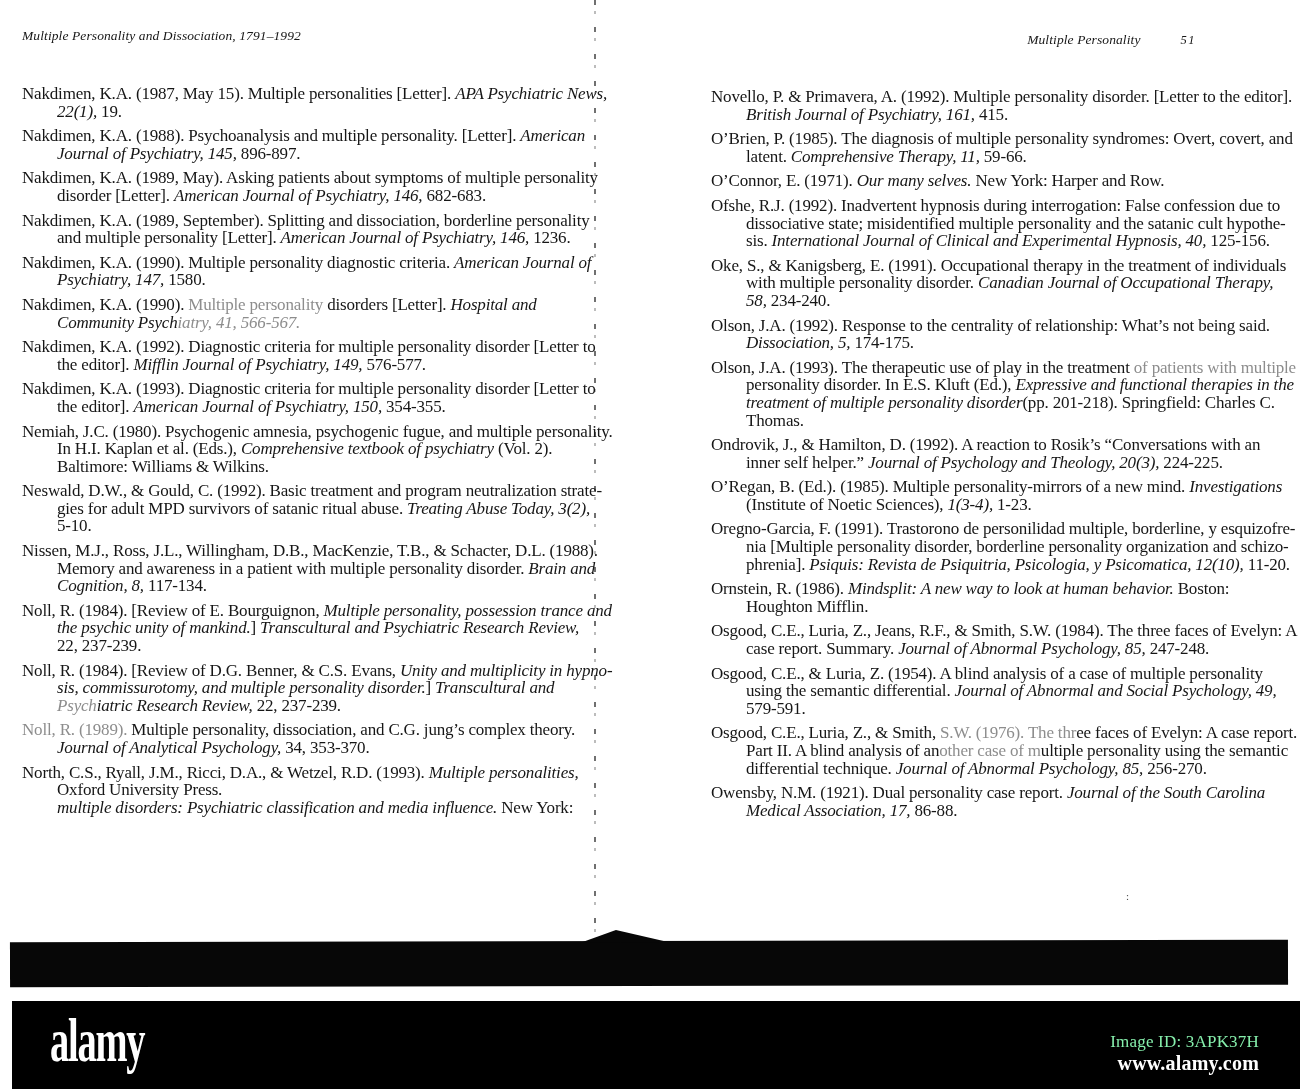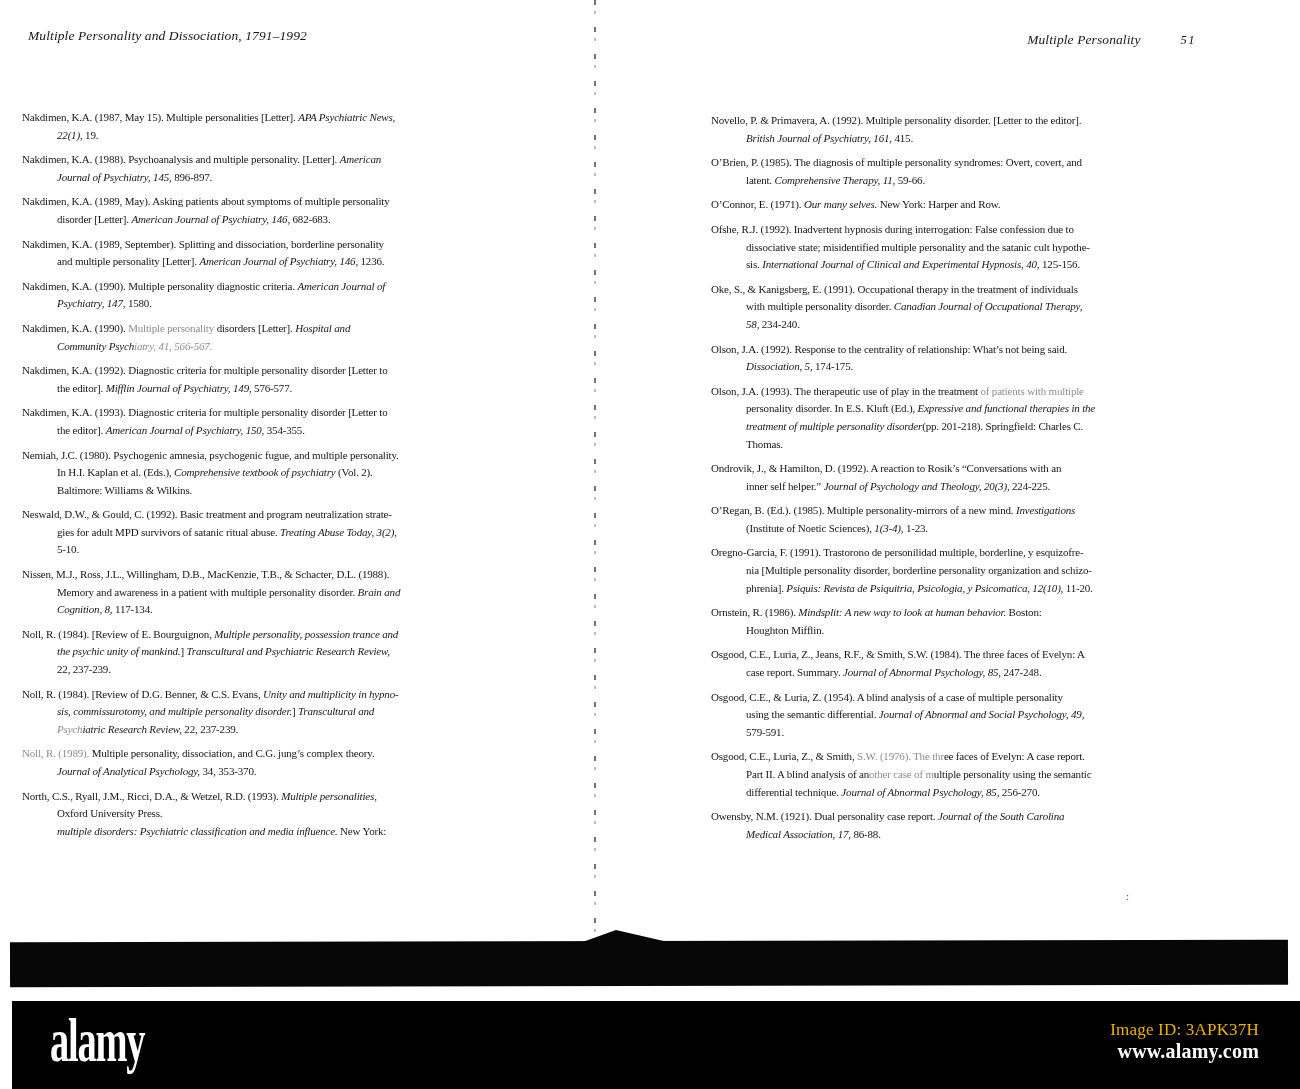--- a/index.html
+++ b/index.html
@@ -2,24 +2,24 @@
 <html><head>
 <meta charset="utf-8">
 <style>
   html,body { margin:0; padding:0; }
   body {
     position:relative; width:1300px; height:1089px;
     background:#ffffff; overflow:hidden;
     font-family:"Liberation Serif", serif; color:#161616;
   }
   .runhead { position:absolute; font-style:italic; font-size:13.5px; letter-spacing:.1px; white-space:nowrap; }
-  #lhead { left:28px; top:28px; }
+  #lhead { left:22px; top:28px; }
   #rhead { top:32px; right:104px; }
   #rhead .pg { margin-left:40px; font-size:12.5px; letter-spacing:1.5px; }
-  .entries { position:absolute; font-size:11px; letter-spacing:-.18px;margin-top:24px; }
+  .entries { position:absolute; font-size:17px; letter-spacing:-.18px; }
   #lentries { left:22px; top:85px; width:575px; }
   #rentries { left:711px; top:88px; width:560px; }
   .entry { margin:0 0 7px 0; }
   .bline { line-height:17.6px; white-space:nowrap; }
   .cont { padding-left:35px; }
   .it { font-style:italic; }
   .fade { color:#8d8d8d; }
   .fold {
     position:absolute; left:594px; top:0; width:2px; height:938px; opacity:.85;
     background:repeating-linear-gradient(180deg,
@@ -39,21 +39,21 @@
   .footer {
     position:absolute; left:12px; top:1001px; width:1300px; height:88px;
     background:#000; font-family:Liberation Serif, serif;
   }
   .brand {
     position:absolute; left:38px; top:8px; color:#fff; font-weight:bold;
     font-size:62px; line-height:1; letter-spacing:-2px;
     transform:scaleX(.62); transform-origin:left top;
   }
   .meta { position:absolute; right:53px; top:19px; text-align:right; color:#fff; }
-  .meta .iid { font-size:17px; font-weight:normal; color:#eab308; letter-spacing:.2px; }
+  .meta .iid { font-size:17px; font-weight:normal; color:#86efac; letter-spacing:.2px;margin-top:12px; }
   .meta .url { font-size:20px; font-weight:bold; margin-top:0; letter-spacing:.2px; }
 </style>
 </head>
 <body>
 
 <div class="runhead" id="lhead">Multiple Personality and Dissociation, 1791–1992</div>
 
 <div class="runhead" id="rhead">
   <span>Multiple Personality</span><span class="pg">51</span>
 </div>

